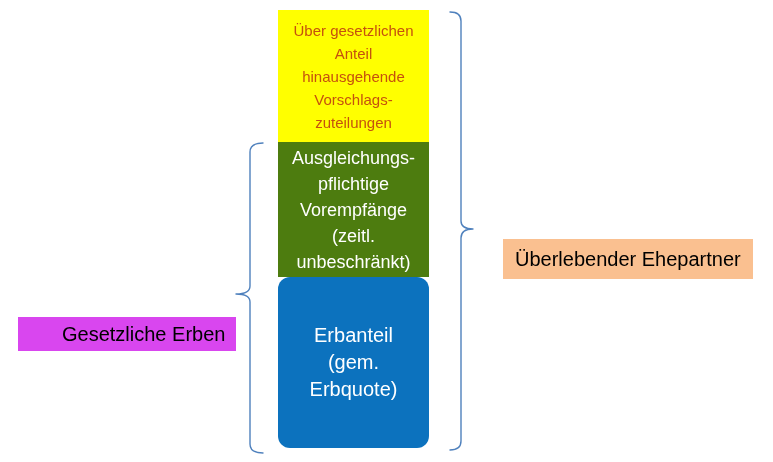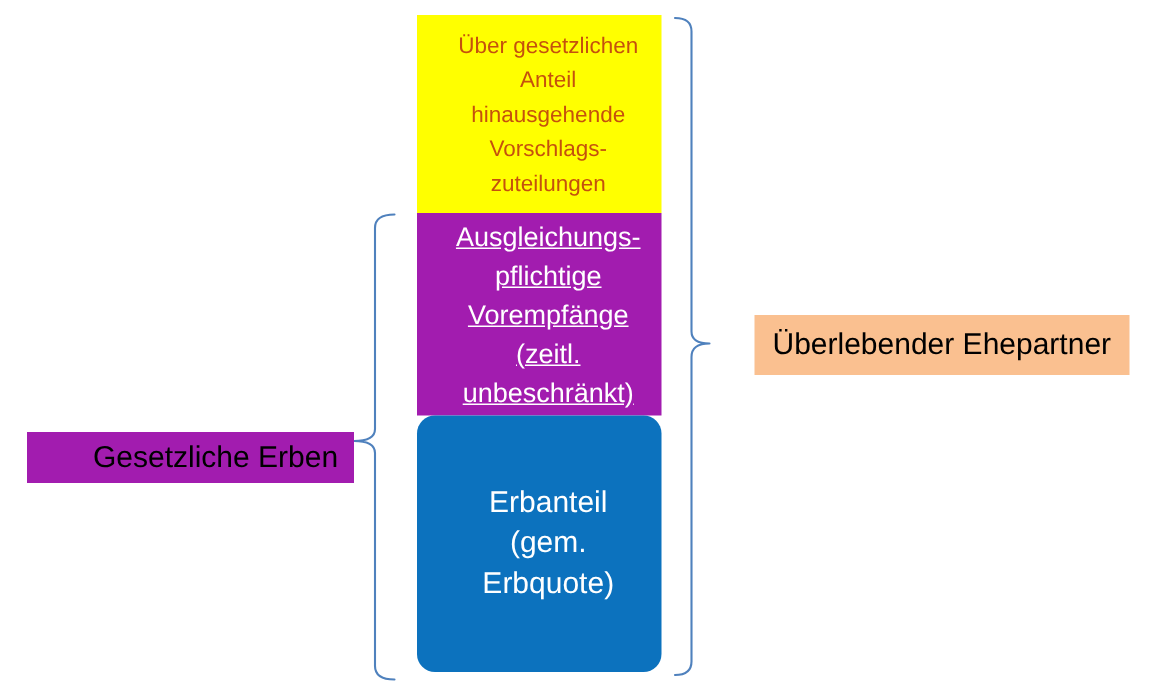--- a/index.html
+++ b/index.html
@@ -17,29 +17,29 @@
   }
   .segment {
     position: absolute;
     left: 278px;
     width: 151px;
     display: flex;
     align-items: center;
     justify-content: center;
     text-align: center;
     white-space: pre-line;
-    padding-left: 12px;
   }
   .seg-yellow { top: 10px;  height: 132px; font-size: 15px; line-height: 23px; }
   .seg-green  { top: 142px; height: 135px; font-size: 18px; line-height: 26px; }
   .seg-blue   { top: 277px; height: 171px; font-size: 20px; line-height: 27px; border-radius: 12px; }
   .side-label {
     position: absolute;
     color: #000000;
     white-space: nowrap;
+    margin-top: 29px;
   }
   .label-left {
     left: 18px;
     top: 288px;
     font-size: 20px;
     line-height: 26px;
     padding: 4px 11px;
   }
   .label-right {
     left: 503px;
@@ -67,32 +67,32 @@
 <body>
 
 <div class="canvas">
 
   <div class="segment seg-yellow" style="background-color: rgb(255, 255, 0); color: rgb(197, 81, 13);">Über gesetzlichen
 Anteil
 hinausgehende
 Vorschlags-
 zuteilungen</div>
 
-  <div class="segment seg-green" style="background-color: #a21caf; color: rgb(255, 255, 255); text-decoration: underline;">Ausgleichungs-
+  <div class="segment seg-green" style="background-color: #4d7c0f; color: rgb(255, 255, 255);">Ausgleichungs-
 pflichtige
 Vorempfänge
 (zeitl.
 unbeschränkt)</div>
 
   <div class="segment seg-blue" style="background-color: rgb(12, 114, 190); color: rgb(255, 255, 255);">Erbanteil
 (gem.
 Erbquote)</div>
 
   <svg class="brace-layer" viewBox="0 0 773 462" xmlns="http://www.w3.org/2000/svg">
     <path d="M263,143 Q250,143 250,152 L250,286 Q250,294 236,294 Q250,294 250,302 L250,444 Q250,453 263,453" style="stroke: rgb(79, 129, 189);"></path>
     <path d="M450,12 Q461,12 461,21 L461,221 Q461,229 473,229 Q461,229 461,238 L461,441 Q461,450 450,450" style="stroke: rgb(79, 129, 189);"></path>
   </svg>
 
-  <div class="side-label label-left" style="background-color: #a21caf; color: rgb(0, 0, 0); padding-left: 44px;">Gesetzliche Erben</div>
+  <div class="side-label label-left" style="background-color: #d946ef; color: rgb(0, 0, 0); padding-left: 44px;">Gesetzliche Erben</div>
 
   <div class="side-label label-right" style="background-color: rgb(250, 192, 144); color: rgb(0, 0, 0);">Überlebender Ehepartner</div>
 
 </div>
 
 </body></html>

